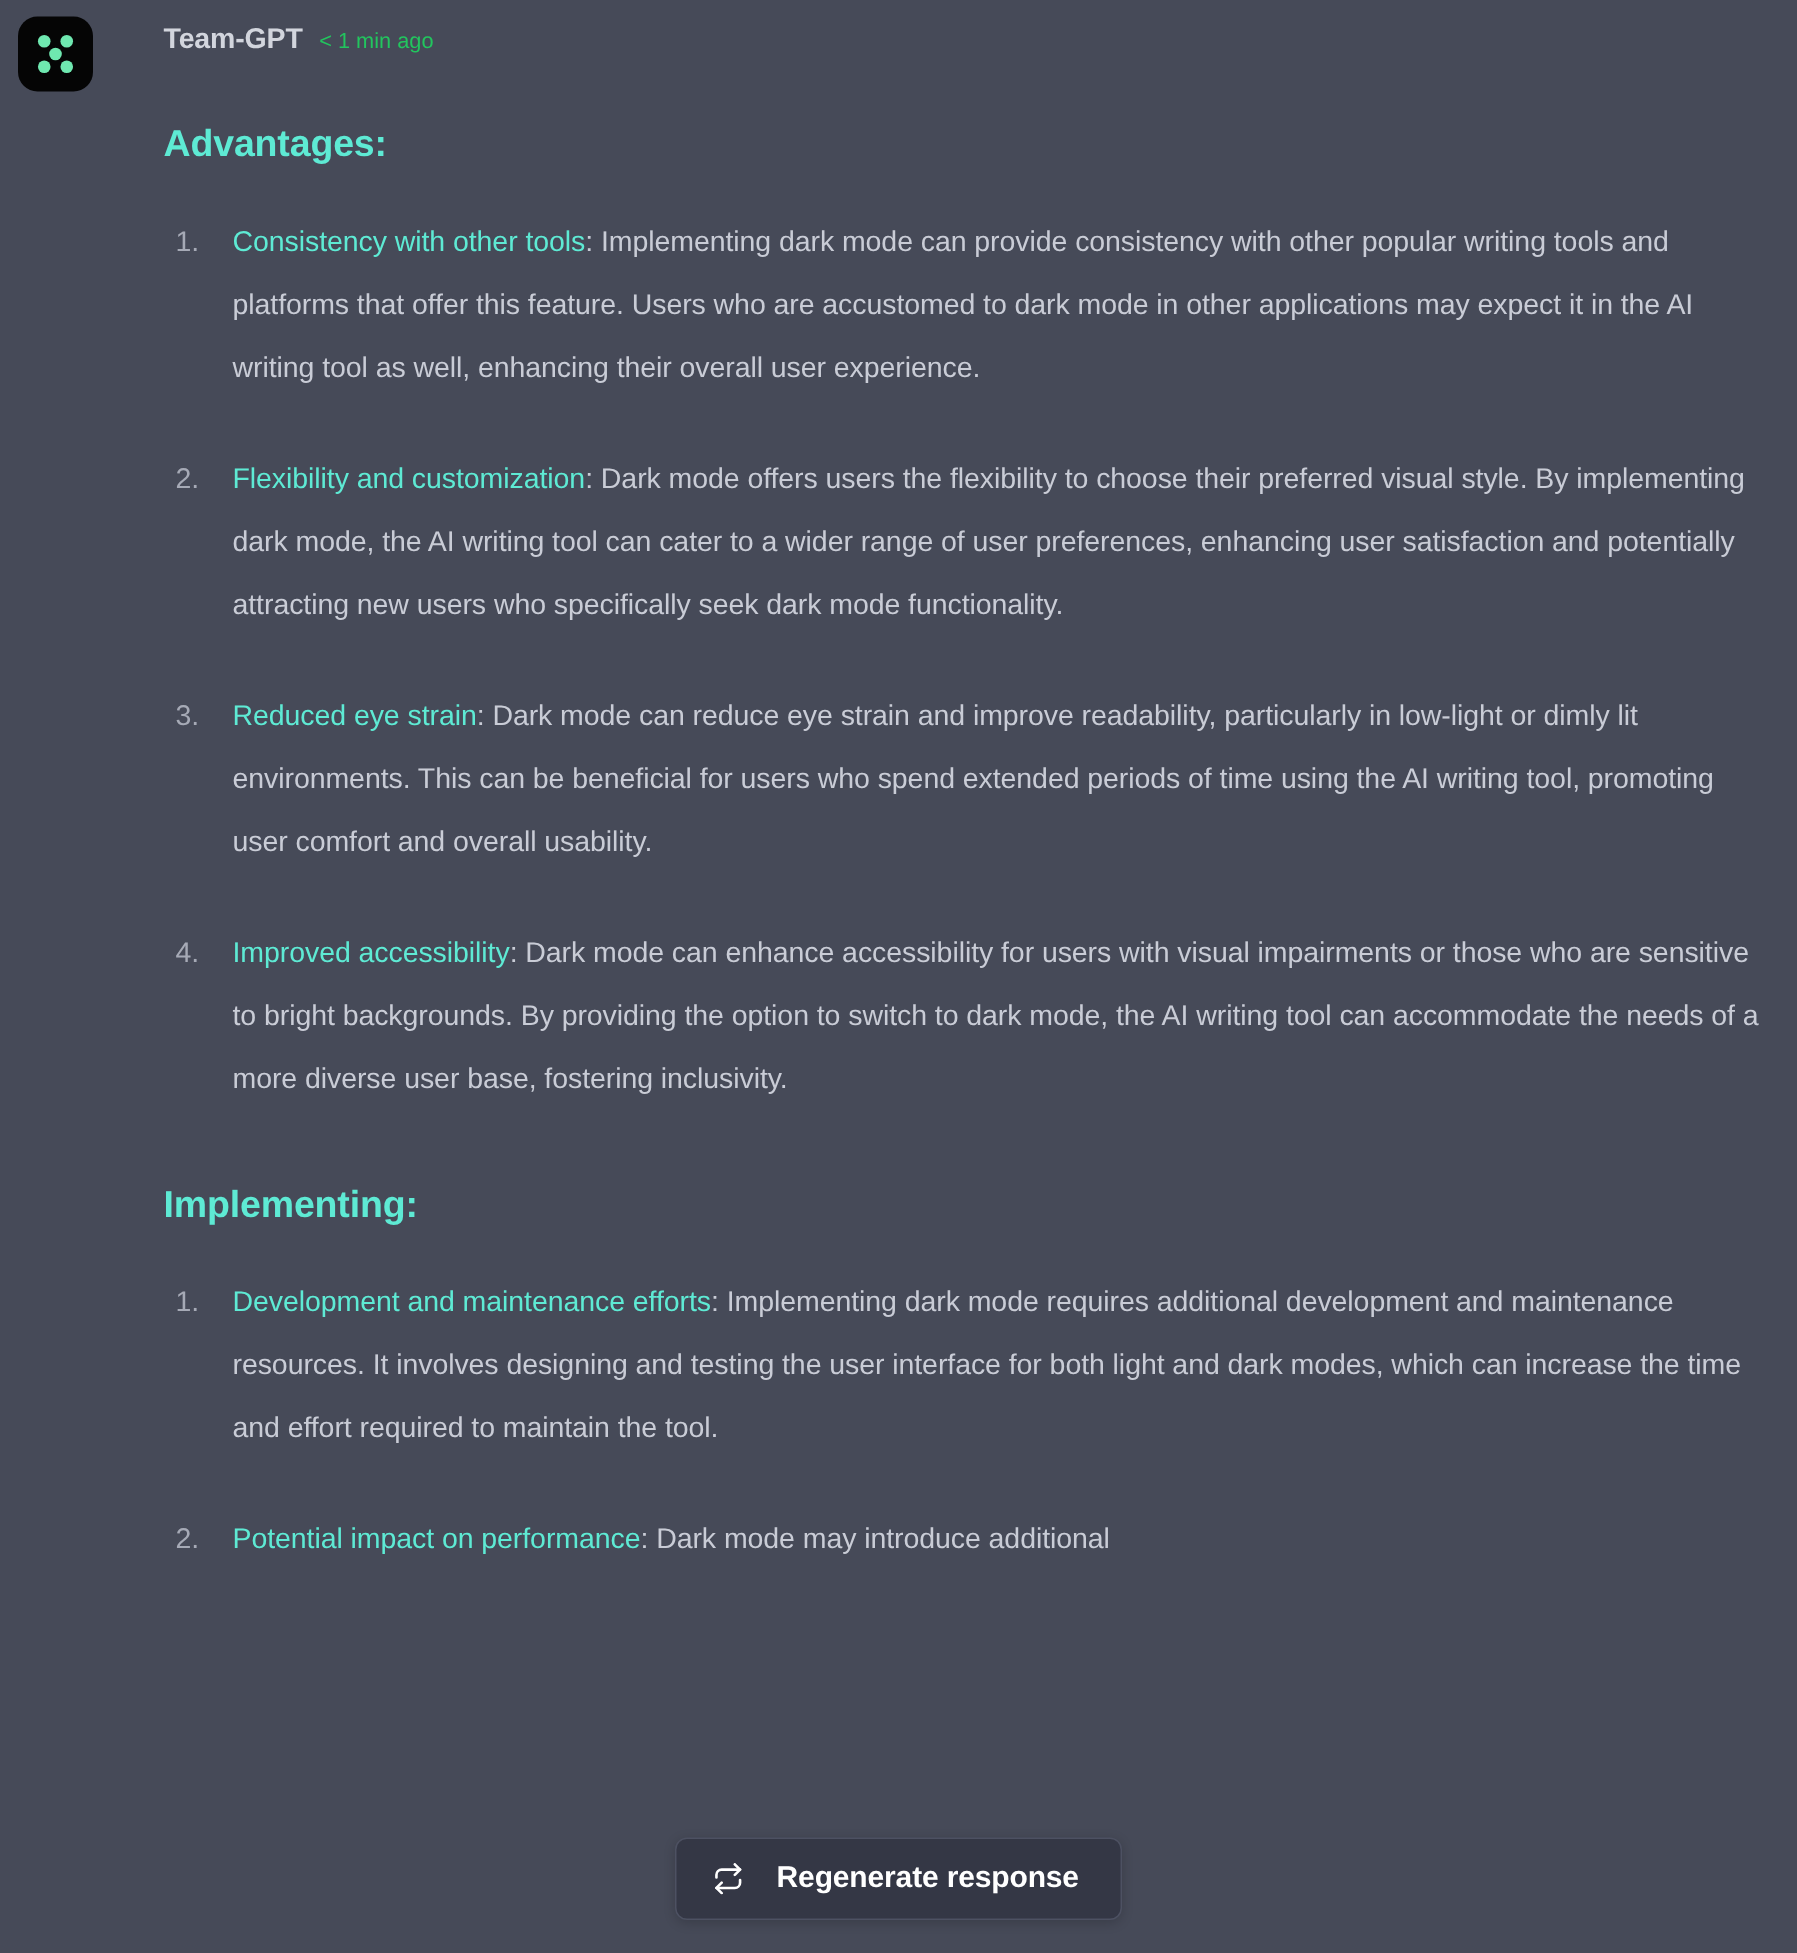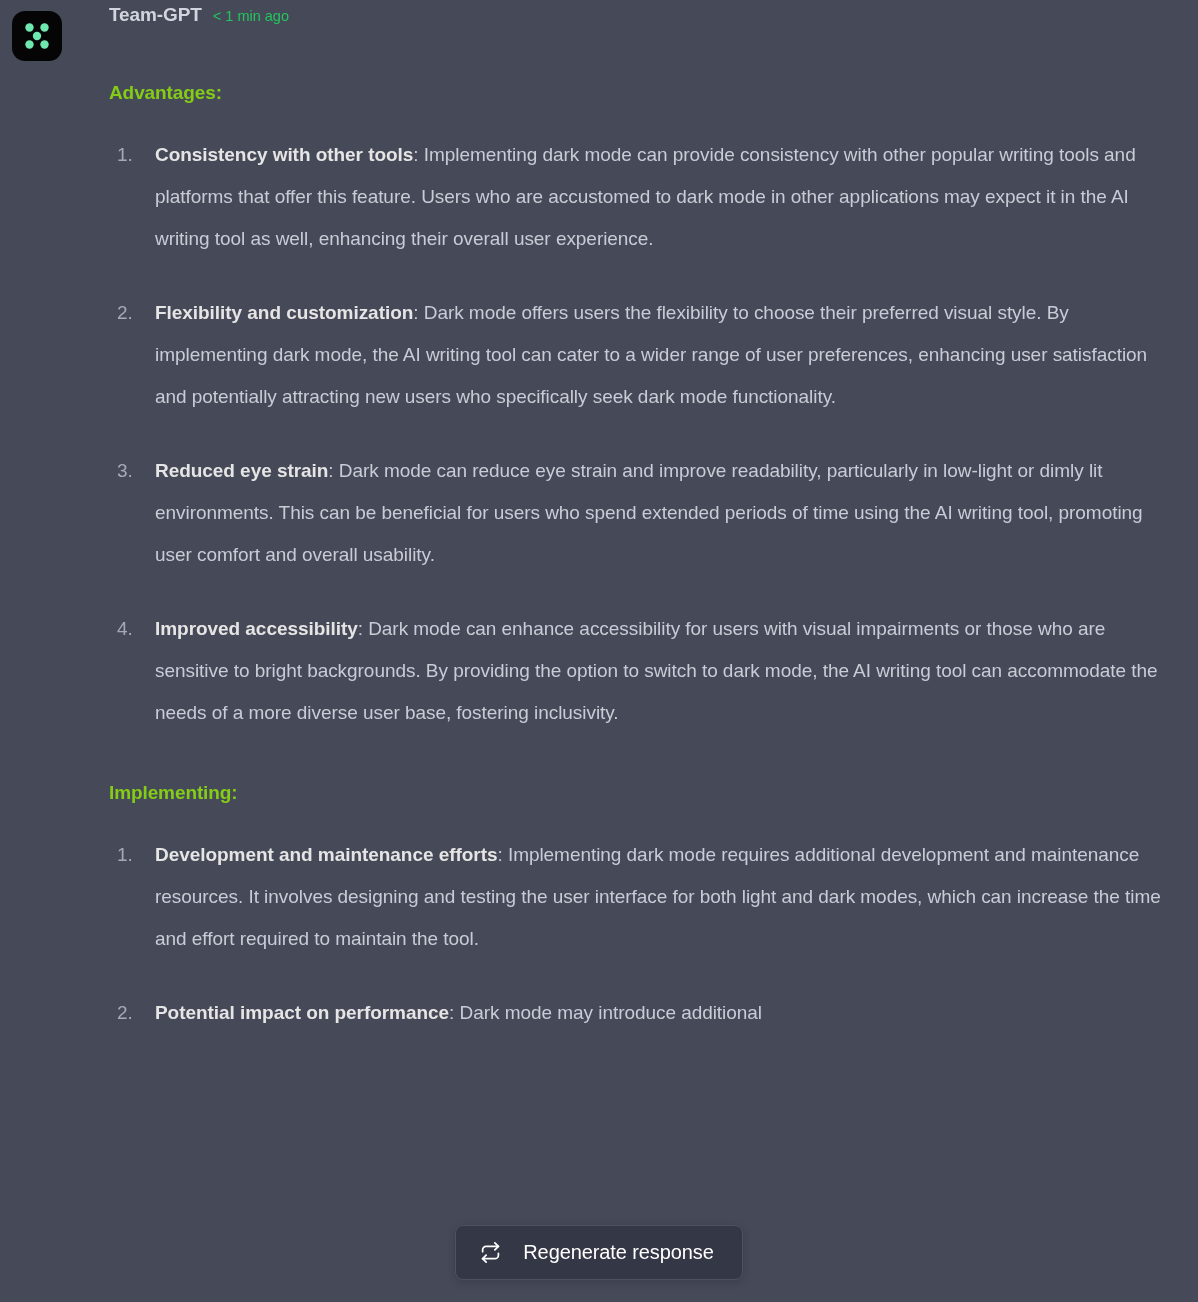--- a/index.html
+++ b/index.html
@@ -40,21 +40,21 @@
     top: 0;
     right: 20px;
   }
 
   
   .msg-head {
     display: flex;
     align-items: baseline;
     gap: 11px;
     height: 34px;
-    padding-top: 4px;
+    padding-top: 16px;
   }
   .author {
     font-size: 19px;
     font-weight: bold;
     color: #d2d5dd;
     letter-spacing: -0.1px;
   }
   .timestamp {
     font-size: 14.5px;
     color: #22c55e;
@@ -65,23 +65,23 @@
   .msg-title {
     font-size: 19.5px;
     font-weight: bold;
     color: #ffffff;
     margin-top: 20px;
     letter-spacing: -0.15px;
   }
 
   
   .section-heading {
-    font-size: 19px;
+    font-size: 25px;
     font-weight: bold;
-    color: #84cc16;
+    color: #5eead4;
     margin-top: 48px;
     letter-spacing: -0.1px;
   }
 
   
   ol.md-list {
     list-style: none;
     counter-reset: item;
     margin-top: 30px;
     padding-left: 0;
@@ -102,22 +102,22 @@
     position: absolute;
     left: 8px;
     top: 0;
     width: 30px;
     color: #a6aab6;
     font-size: 19px;
     line-height: 42px;
     text-align: left;
   }
   ol.md-list > li .lead {
-    font-weight: bold;
-    color: #e5e5e5;
+    font-weight: normal;
+    color: #5eead4;
   }
 
   
   .list-disadvantages { margin-top: 30px; }
 
   
   .regen-wrap {
     position: absolute;
     left: 0;
     right: 0;
@@ -136,21 +136,21 @@
     border-radius: 8px;
     padding: 15px 28px 15px 24px;
     color: #ffffff;
     font-size: 20px;
     font-family: "Liberation Sans", sans-serif;
     cursor: pointer;
     box-shadow: 0 2px 8px rgba(0,0,0,0.18);
   }
   .regen-btn .regen-icon { display: inline-flex; }
   .regen-btn .regen-icon svg { display: block; }
-  .regen-label { white-space: nowrap; letter-spacing: -0.1px; }
+  .regen-label { white-space: nowrap; letter-spacing: -0.1px; font-weight: bold; }
 </style>
 </head>
 <body>
 
 <div class="message-pane">
 
   <div class="avatar">
     <svg viewBox="0 0 50 50" xmlns="http://www.w3.org/2000/svg">
       <circle cx="17.5" cy="16.5" r="4.2" fill="#6fe8b0"></circle>
       <circle cx="32.5" cy="16.5" r="4.2" fill="#6fe8b0"></circle>

